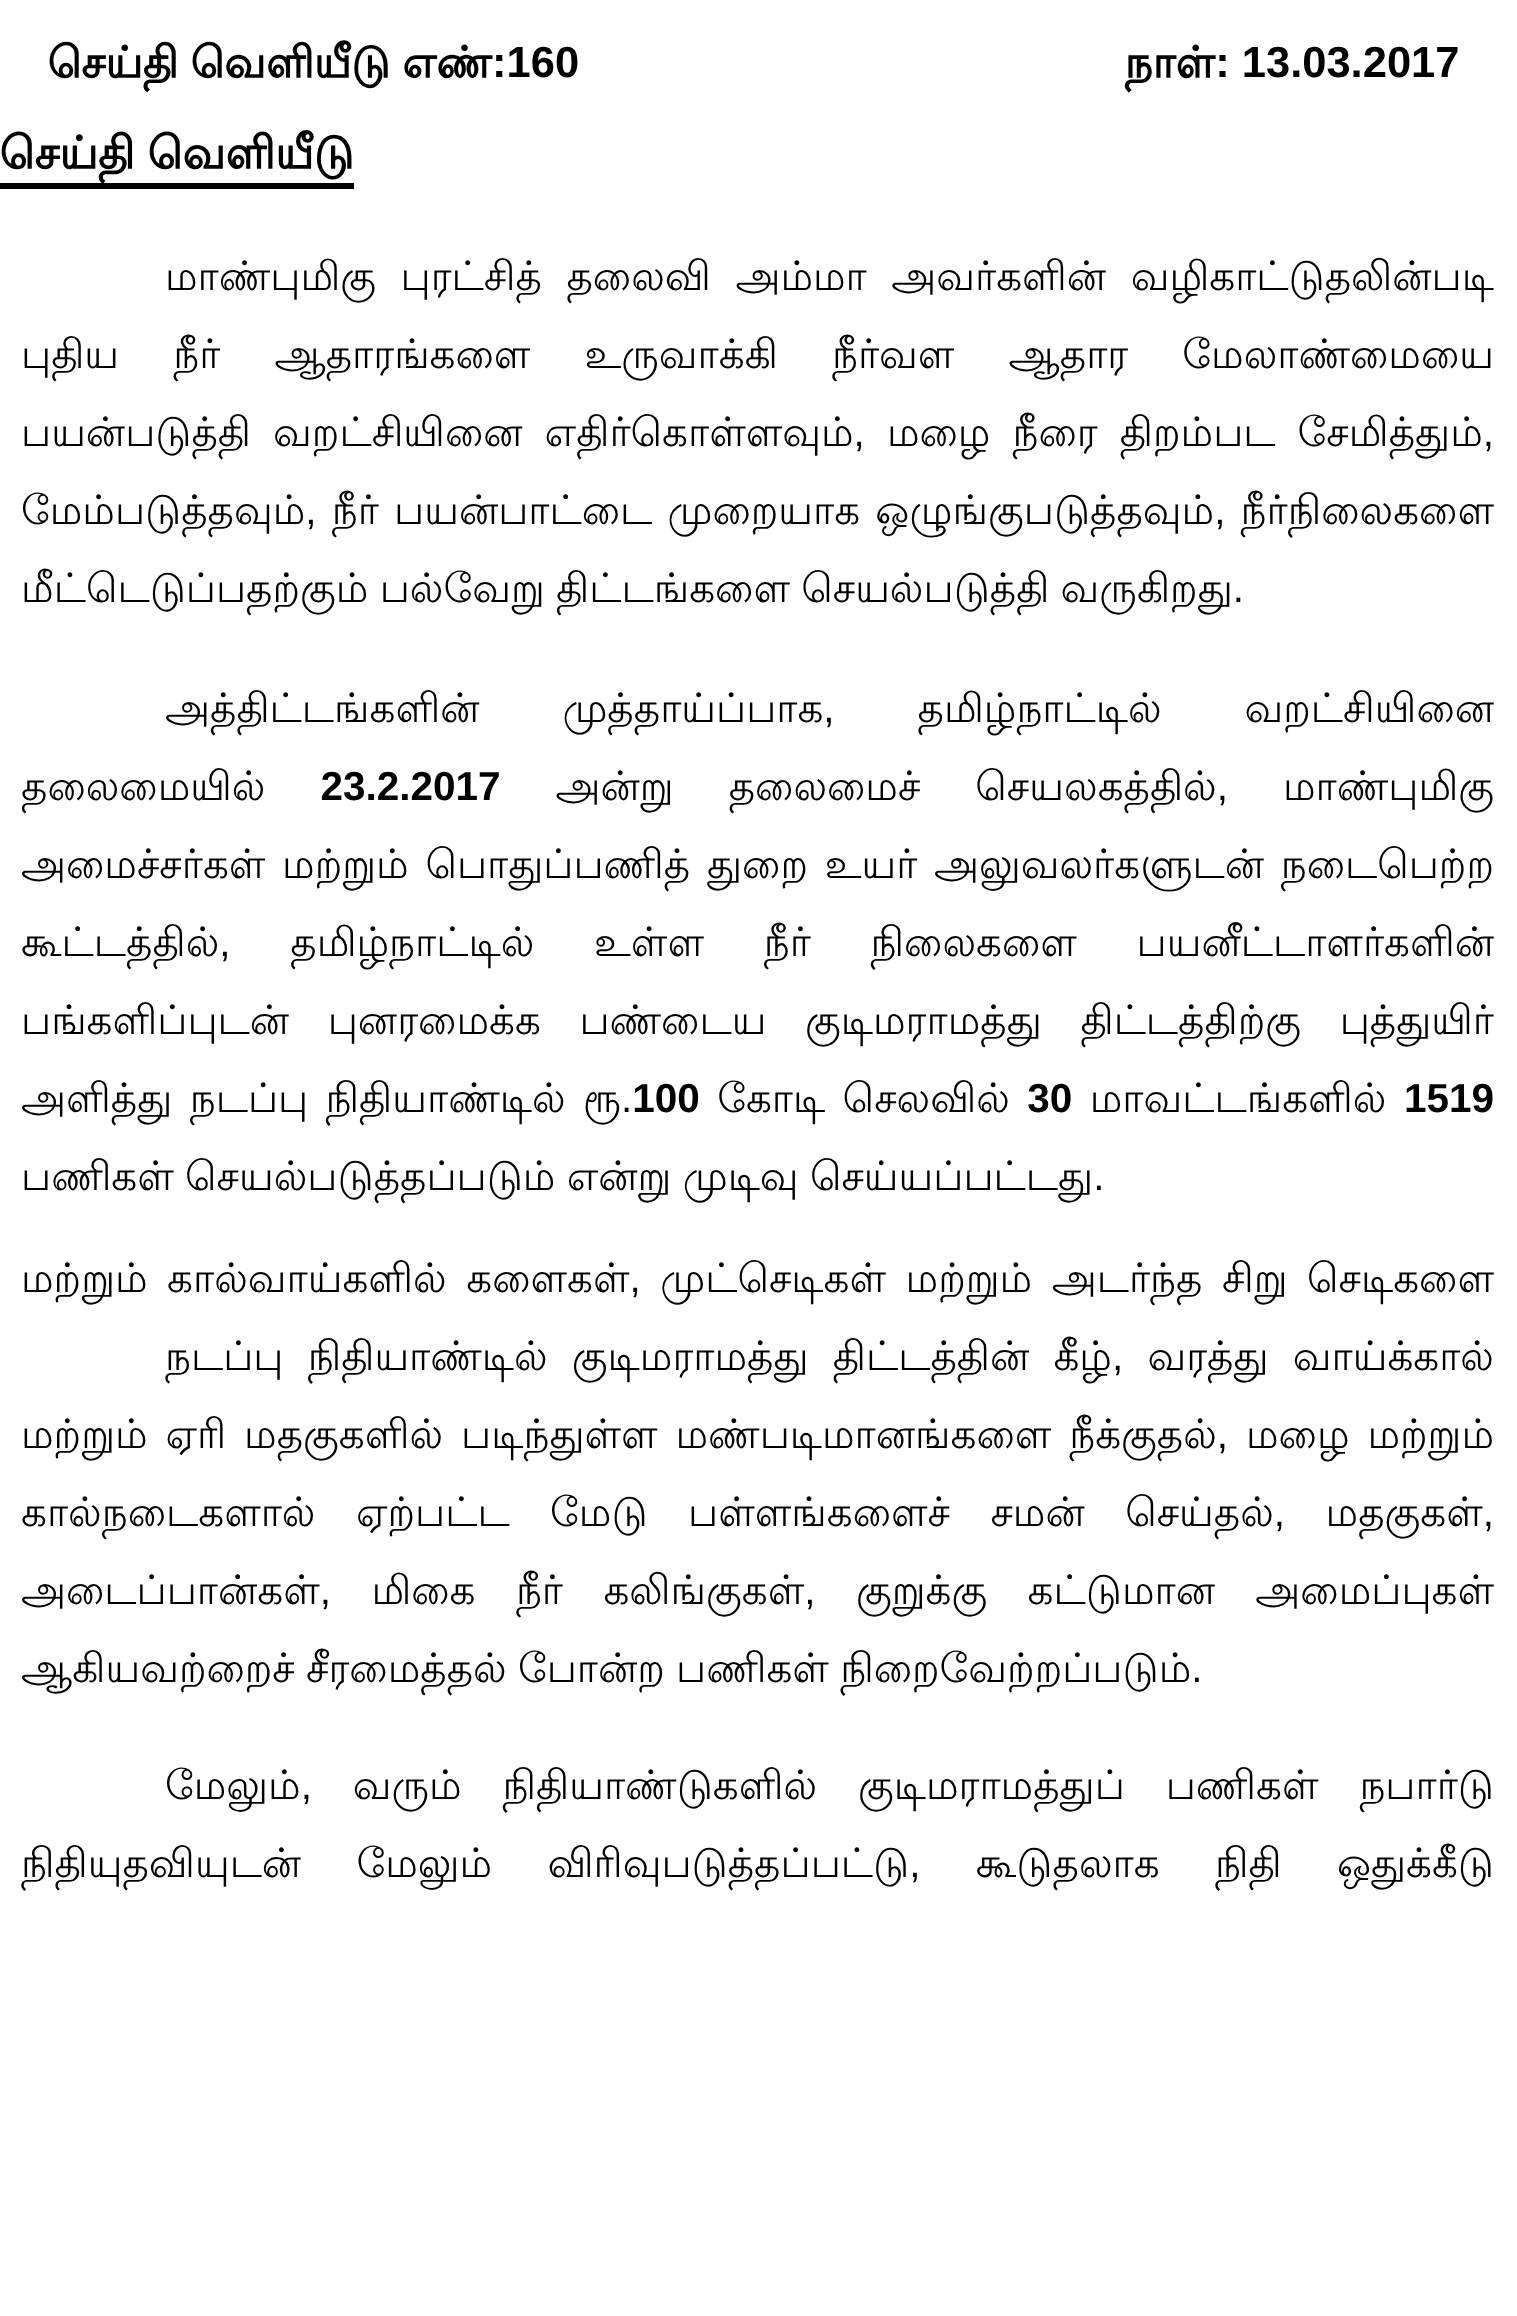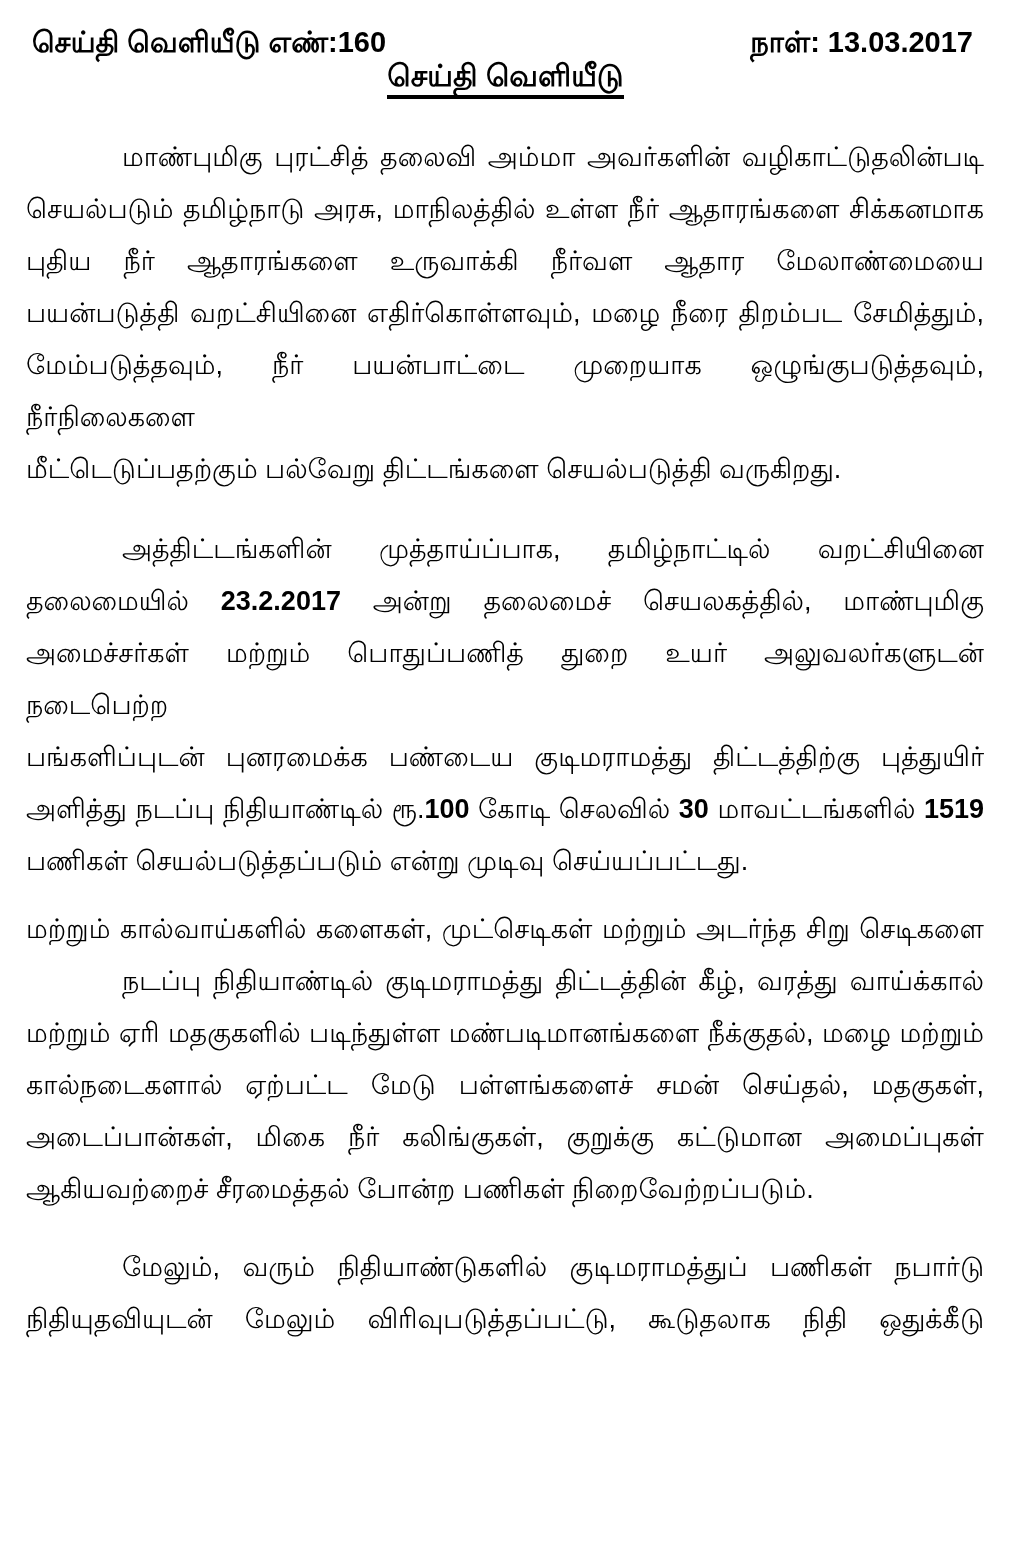--- a/index.html
+++ b/index.html
@@ -21,36 +21,37 @@
     display: flex;
     justify-content: space-between;
     align-items: flex-start;
     padding: 26px 38px 0 32px;
     font-size: 29px;
     font-weight: 700;
     line-height: 33px;
     letter-spacing: 0px;
   }
   .doc-title {
-    text-align: center;
+    margin-top: 27px;
+    text-align: left;
     font-size: 30px;
     font-weight: 700;
     line-height: 33px;
   }
   .doc-title .underline {
     border-bottom: 4px solid #000000;
     padding-bottom: 3px;
   }
   .content {
     margin-top: 39px;
     padding: 0 15px 0 14px;
     font-size: 27px;
     line-height: 52px;
   }
-  .para { margin: 12px; }
+  .para { margin: 0; }
   .para-1 { margin-bottom: 28px; }
   .para-2 { margin-bottom: 16px; }
   .para-3 { margin-bottom: 26px; }
   .para-4 { margin-bottom: 0; }
   .line {
     text-align: justify;
     text-align-last: justify;
   }
   .line.first {
     text-indent: 96px;
@@ -71,31 +72,31 @@
   </div>
 
   <div class="doc-title">
     <span class="underline">செய்தி வெளியீடு</span>
   </div>
 
   <div class="content">
 
     <div class="para para-1">
       <div class="line first">மாண்புமிகு புரட்சித் தலைவி அம்மா அவர்களின் வழிகாட்டுதலின்படி</div>
-      <div class="line">செயல்படும் தமிழ்நாடு அரசு, மாநிலத்தில் உள்ள நீர் ஆதாரங்களை சிக்கனமாக</div>
       <div class="line">புதிய நீர் ஆதாரங்களை உருவாக்கி நீர்வள ஆதார மேலாண்மையை</div>
       <div class="line">பயன்படுத்தி வறட்சியினை எதிர்கொள்ளவும், மழை நீரை திறம்பட சேமித்தும்,</div>
       <div class="line">மேம்படுத்தவும், நீர் பயன்பாட்டை முறையாக ஒழுங்குபடுத்தவும், நீர்நிலைகளை</div>
       <div class="line plast">மீட்டெடுப்பதற்கும் பல்வேறு திட்டங்களை செயல்படுத்தி வருகிறது.</div>
     </div>
 
     <div class="para para-2">
       <div class="line first">அத்திட்டங்களின் முத்தாய்ப்பாக, தமிழ்நாட்டில் வறட்சியினை</div>
       <div class="line">தலைமையில் <b>23.2.2017</b> அன்று தலைமைச் செயலகத்தில், மாண்புமிகு</div>
       <div class="line">அமைச்சர்கள் மற்றும் பொதுப்பணித் துறை உயர் அலுவலர்களுடன் நடைபெற்ற</div>
+      <div class="line">கூட்டத்தில், தமிழ்நாட்டில் உள்ள நீர் நிலைகளை பயனீட்டாளர்களின்</div>
       <div class="line">பங்களிப்புடன் புனரமைக்க பண்டைய குடிமராமத்து திட்டத்திற்கு புத்துயிர்</div>
       <div class="line">அளித்து நடப்பு நிதியாண்டில் ரூ.<b>100</b> கோடி செலவில் <b>30</b> மாவட்டங்களில் <b>1519</b></div>
       <div class="line plast">பணிகள் செயல்படுத்தப்படும் என்று முடிவு செய்யப்பட்டது.</div>
     </div>
 
     <div class="para para-3">
       <div class="line">மற்றும் கால்வாய்களில் களைகள், முட்செடிகள் மற்றும் அடர்ந்த சிறு செடிகளை</div>
       <div class="line first">நடப்பு நிதியாண்டில் குடிமராமத்து திட்டத்தின் கீழ், வரத்து வாய்க்கால்</div>
       <div class="line">மற்றும் ஏரி மதகுகளில் படிந்துள்ள மண்படிமானங்களை நீக்குதல், மழை மற்றும்</div>
       <div class="line">கால்நடைகளால் ஏற்பட்ட மேடு பள்ளங்களைச் சமன் செய்தல், மதகுகள்,</div>

